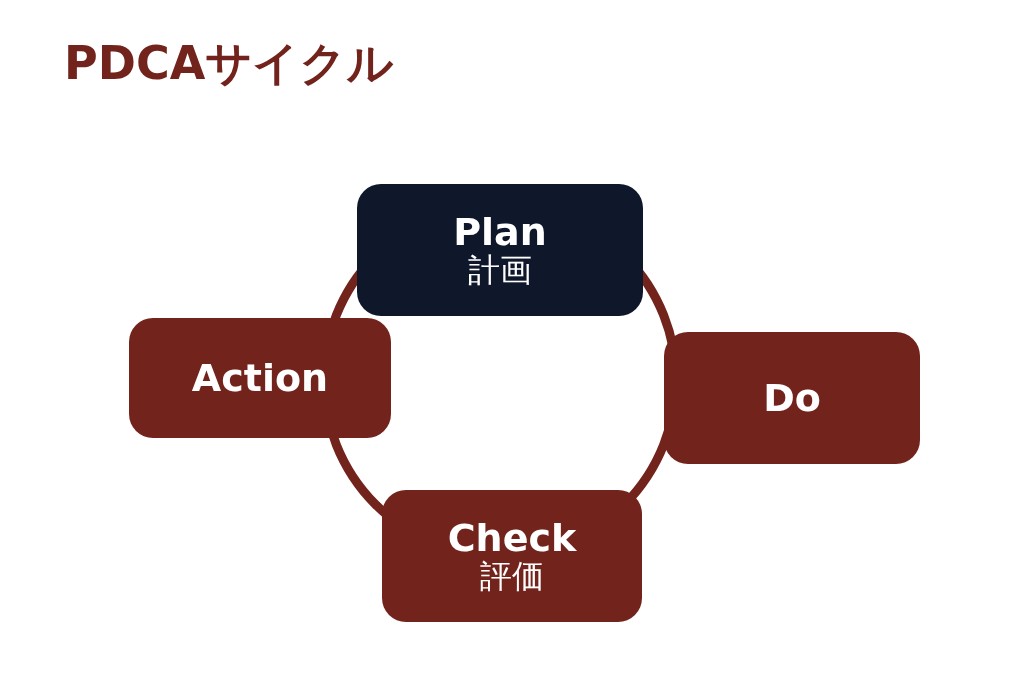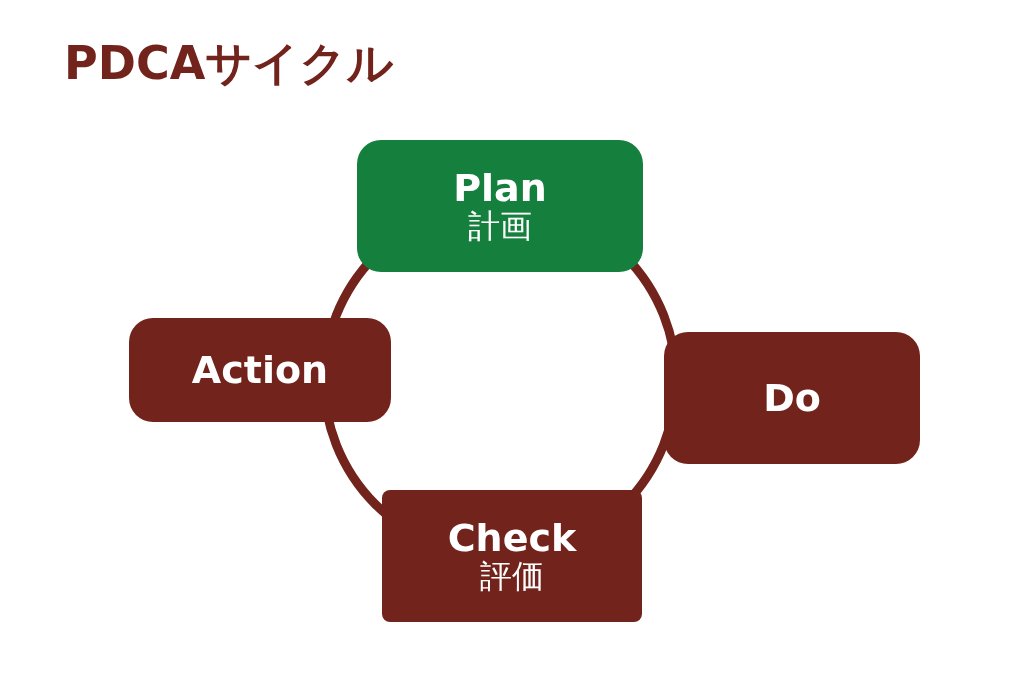--- a/index.html
+++ b/index.html
@@ -73,41 +73,40 @@
     left: 664px;
     top: 332px;
     width: 256px;
     height: 132px;
   }
   #node-check {
     left: 382px;
     top: 490px;
     width: 260px;
     height: 132px;
-    border-radius: 8px;
   }
   #node-action {
     left: 129px;
     top: 318px;
     width: 262px;
-    height: 104px;
+    height: 120px;
   }
 </style>
 </head>
 <body>
 
 <div id="slide" style="background: rgb(255, 255, 255); padding-left: 24px;">
 
   <div id="page-title" style="color: rgb(114, 36, 28);">PDCAサイクル</div>
 
   <svg id="cycle-ring" viewBox="0 0 1024 682" xmlns="http://www.w3.org/2000/svg">
     <circle cx="500" cy="380" r="176" fill="none" stroke="#72241c" stroke-width="9"></circle>
   </svg>
 
-  <div class="node-box" id="node-plan" style="background: #15803d; color: rgb(255, 255, 255);">
+  <div class="node-box" id="node-plan" style="background: #0f172a; color: rgb(255, 255, 255); margin-top: 44px;">
     <div class="node-en">Plan</div>
     <div class="node-ja">計画</div>
   </div>
 
   <div class="node-box" id="node-do" style="background: rgb(114, 36, 28); color: rgb(255, 255, 255);">
     <div class="node-en">Do</div>
   </div>
 
   <div class="node-box" id="node-check" style="background: rgb(114, 36, 28); color: rgb(255, 255, 255);">
     <div class="node-en">Check</div>

